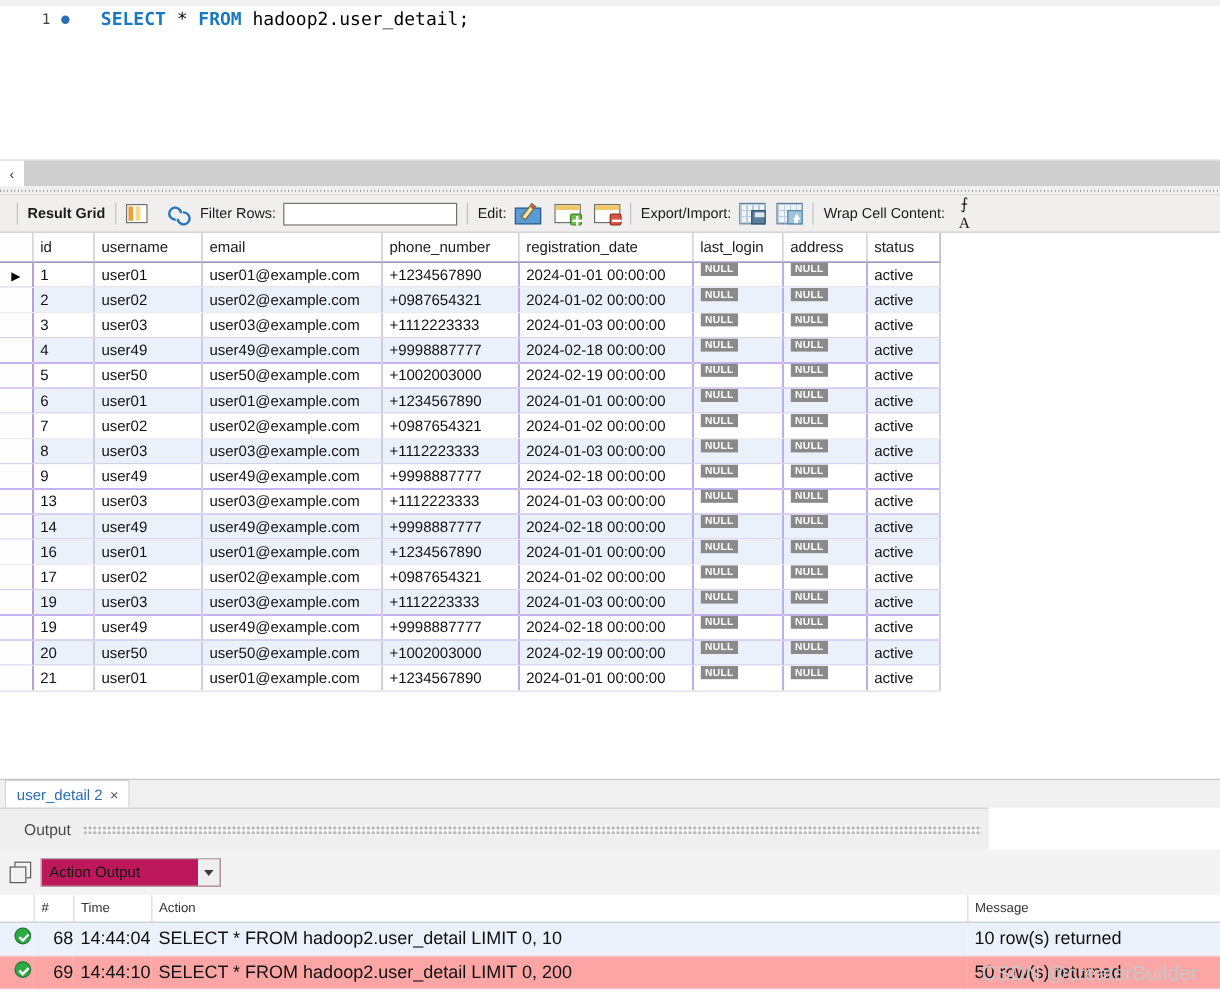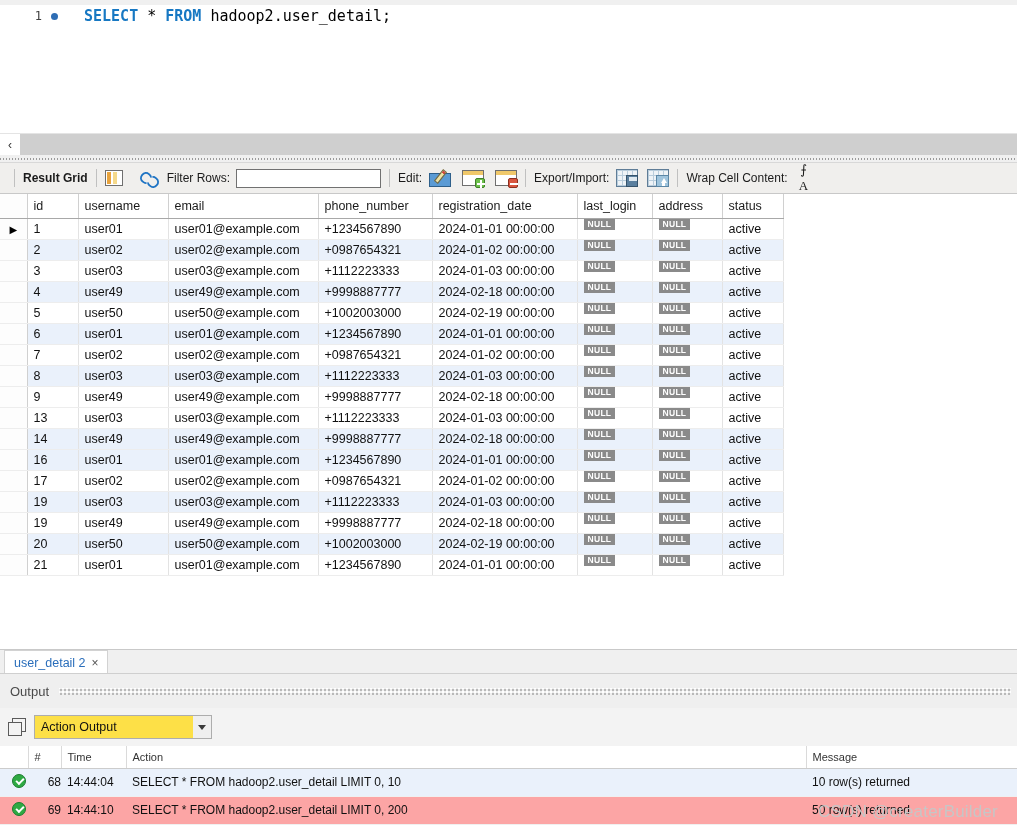--- a/index.html
+++ b/index.html
@@ -180,43 +180,43 @@
   .result-tab {
     position:absolute; left:4px; top:0px; height:24px;
     background:#ffffff; border:1px solid #d2d2d2; border-bottom:none;
     display:flex; align-items:center; gap:6px; padding:0 8px 0 9px;
     font-size:12.5px; color:#2a6ebb; cursor:pointer;
   }
   .tab-close { color:#555; font-size:12px; cursor:pointer; }
 
   
   .output-header {
-    position:absolute; left:0; top:673px; width:1017px; height:35px;
+    position:absolute; left:0; top:673px; width:824px; height:35px;
     background:#efefef; border-top:1px solid #cfcfcf;
-    display:flex; align-items:center; padding-left:10px;
+    display:flex; align-items:center; padding-left:20px;
   }
   .output-title { font-size:13px; color:#4a4a4a; margin-right:10px; }
   .dots {
     flex:1; height:7px; margin-right:6px;
     background-image:
       radial-gradient(#b9b9b9 40%, transparent 41%),
       radial-gradient(#ffffff 40%, transparent 41%);
     background-size:4px 4px, 4px 4px;
     background-position:0 0, 2px 2px;
   }
   .output-toolbar {
     position:absolute; left:0; top:708px; width:1017px; height:38px;
     background:#f3f3f3; display:flex; align-items:center; padding-left:8px; gap:8px;
   }
   .ico-panes { width:18px;height:18px;position:relative;display:inline-block; }
   .ico-panes::before{content:"";position:absolute;left:4px;top:0;width:12px;height:12px;border:1.5px solid #5a5a5a;}
   .ico-panes::after{content:"";position:absolute;left:0px;top:4px;width:12px;height:12px;
      border:1.5px solid #5a5a5a;background:#f3f3f3;}
   .out-select {
-    width:178px; height:24px; border:1px solid #adadad; background:#fde047;
+    width:150px; height:24px; border:1px solid #adadad; background:#be185d;
     font-size:12.5px; color:#111; display:flex; align-items:center;
     padding-left:6px; position:relative; cursor:pointer;
     font-family:"Liberation Sans", sans-serif;
   }
   .out-select .arrowbox {
     position:absolute; right:0; top:0; width:18px; height:22px;
     background:#efefef; display:flex; align-items:center; justify-content:center;
   }
   .out-select .arrowbox::after{
     content:""; width:0;height:0;border-left:4px solid transparent;
@@ -226,21 +226,21 @@
   
   .outlog { position:absolute; left:0; top:746px; width:1017px; height:85px; background:#fff; overflow:hidden;}
   table.olog { border-collapse:collapse; table-layout:fixed; width:1017px; }
   table.olog th {
     height:22px; background:#ffffff; border-right:1px solid #dadada;
     border-bottom:1px solid #cccccc;
     font-weight:normal; font-size:11px; color:#333; text-align:left;
     padding:0 0 0 6px; white-space:nowrap;
   }
   table.olog td {
-    height:28px; font-size:12px; color:#111; padding:0 0 0 6px;
+    height:28px; font-size:15px; color:#111; padding:0 0 0 6px;
     white-space:nowrap; border-bottom:1px solid #f0f0f0;
   }
   tr.ol-odd td { background:#eaf1fb; }
   tr.ol-even td { background:#fca5a5; }
   col.o-st{width:28px} col.o-num{width:33px} col.o-time{width:65px}
   col.o-act{width:680px} col.o-msg{width:211px}
   .ok-badge {
     width:14px;height:14px;border-radius:50%;
     background:#2eaa43; border:1px solid #1c7b30; display:inline-block;
     position:relative; margin-left:6px;

